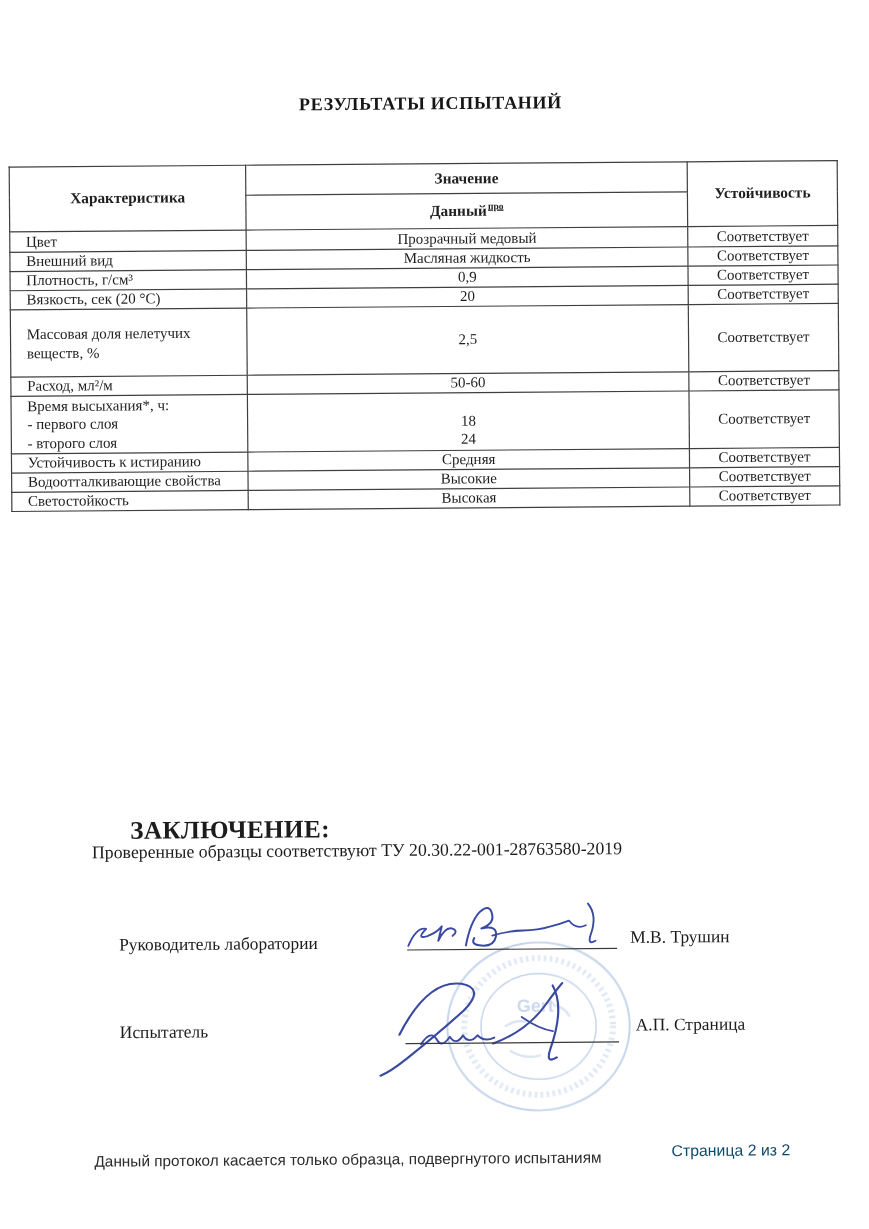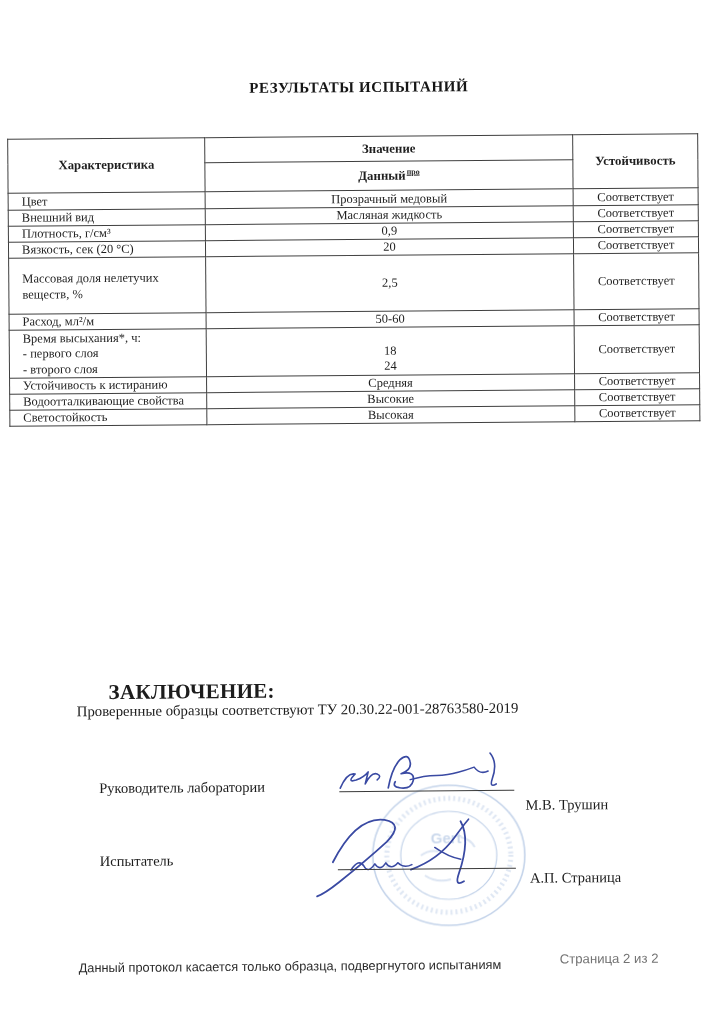--- a/index.html
+++ b/index.html
@@ -46,37 +46,37 @@
   .conclusion-heading{left:107px;top:678px;font-weight:bold;font-size:21px;letter-spacing:.3px;}
   .conclusion-text{left:75px;top:701px;font-size:14.8px;}
 
   
   .sig-label{font-size:14.5px;}
   .sig-label.r1{left:97px;top:778px;}
   .sig-label.r2{left:97px;top:851px;}
   .sig-line{height:0;border-top:1.4px solid #3a3a3a;}
   .sig-line.l1{left:337px;top:791px;width:175px;}
   .sig-line.l2{left:335px;top:869px;width:178px;}
-  .sig-name{font-size:14.5px;margin-top:23px;}
+  .sig-name{font-size:14.5px;}
   .sig-name.n1{left:523px;top:775px;}
   .sig-name.n2{left:527px;top:848px;}
 
   .ink{stroke:#3a4aa3;fill:none;stroke-linecap:round;stroke-linejoin:round;}
   .sig-svg{pointer-events:none;}
   .sig1{left:330px;top:748px;}
   .sig2{left:312px;top:798px;}
 
   
   .stamp{left:358px;top:778px;opacity:.45;filter:blur(.5px);pointer-events:none;}
   .stamp *{stroke:#7d9fd0;fill:none;}
   .stamp text{fill:#7d9fd0;stroke:none;font-family:"Liberation Sans",sans-serif;}
 
   
   .footer-note{left:75px;top:958px;font-family:"Liberation Sans",sans-serif;font-size:12.8px;color:#2b2b2b;}
-  .footer-page{left:556px;top:953px;font-family:"Liberation Sans",sans-serif;font-size:13.2px;color:#737373;}
+  .footer-page{left:556px;top:953px;font-family:"Liberation Sans",sans-serif;font-size:13.2px;color:#0c4a6e;}
 </style>
 </head>
 <body>
 
 <div class="sheet">
 
   <div class="abs doc-title">РЕЗУЛЬТАТЫ ИСПЫТАНИЙ</div>
 
   <table class="results">
     <colgroup>

